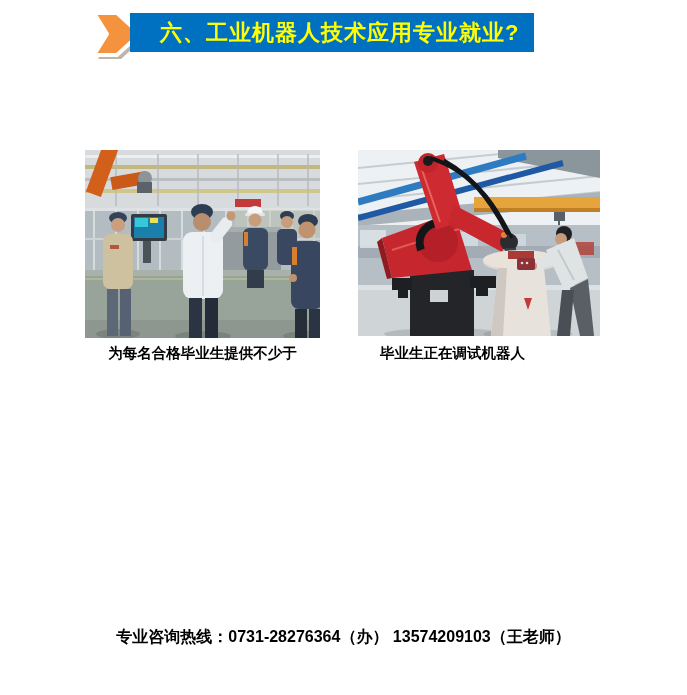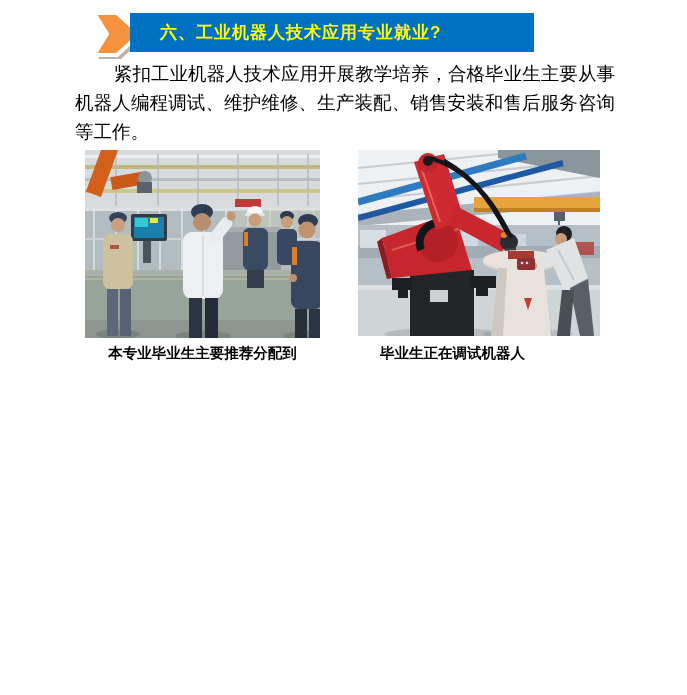--- a/index.html
+++ b/index.html
@@ -20,21 +20,21 @@
     width: 404px; height: 39px;
     background: var(--banner-blue, #0070C0);
     display: flex;
     align-items: center;
     padding-left: 30px;
     box-sizing: border-box;
   }
   .banner-title {
     font-family: "Liberation Sans", "DejaVu Sans", sans-serif;
     font-weight: bold;
-    font-size: 17px;
+    font-size: 22px;
     letter-spacing: 1px;
     color: var(--title-yellow, #FFFF00);
     white-space: nowrap;
   }
   .arrow-wrap {
     position: absolute;
     left: 86px; top: 8px;
     width: 62px; height: 56px;
   }
 
@@ -96,21 +96,20 @@
     <svg width="62" height="56" viewBox="0 0 62 56">
       <polygon points="12,9 35,9 58,30 35,51 12,51 25,30" fill="#c0b4a6"></polygon>
       <polygon points="8,5 31,5 54,26 31,47 8,47 21,26" style="fill:var(--arrow-orange,#F5923E)" stroke="#ffffff" stroke-width="4" stroke-linejoin="round"></polygon>
     </svg>
   </div>
 
   <div class="banner">
     <span class="banner-title">六、工业机器人技术应用专业就业?</span>
   </div>
 
-  <div class="para para-intro">紧扣工业机器人技术应用开展教学培养，合格毕业生主要从事机器人编程调试、维护维修、生产装配、销售安装和售后服务咨询等工作。</div>
 
   <div class="photo photo-left">
     <svg width="235" height="188" viewBox="0 0 235 188">
       <rect width="235" height="188" fill="#c9ced2"></rect>
 
       <rect width="235" height="58" fill="#d8dbdd"></rect>
       <rect y="5" width="235" height="3" fill="#edeeef"></rect>
       <rect y="15" width="235" height="4" fill="#c2b87e"></rect>
       <rect y="28" width="235" height="3" fill="#b9bec2"></rect>
       <rect y="39" width="235" height="4" fill="#cfc68b"></rect>
@@ -298,18 +297,19 @@
         <circle cx="175" cy="116" r="4" fill="#c69a7b"></circle>
         <rect x="159" y="108" width="18" height="12" rx="2" fill="#8e3038"></rect>
         <circle cx="164" cy="113" r="1.3" fill="#e5d9d9"></circle>
         <circle cx="169" cy="113" r="1.3" fill="#e5d9d9"></circle>
         <polygon points="212,138 230,129 236,186 222,186" fill="#5a5f66"></polygon>
         <polygon points="204,140 216,140 212,186 199,186" fill="#4a4f55"></polygon>
       </g>
     </svg>
   </div>
 
-  <div class="caption caption-left">本专业毕业生主要推荐分配到</div>
+  <div class="caption caption-left">为每名合格毕业生提供不少于</div>
   <div class="caption caption-right">毕业生正在调试机器人</div>
 
 
+  <div class="hotline">专业咨询热线：0731-28276364（办） 13574209103（王老师）</div>
 
 </div>
 
 </body></html>

